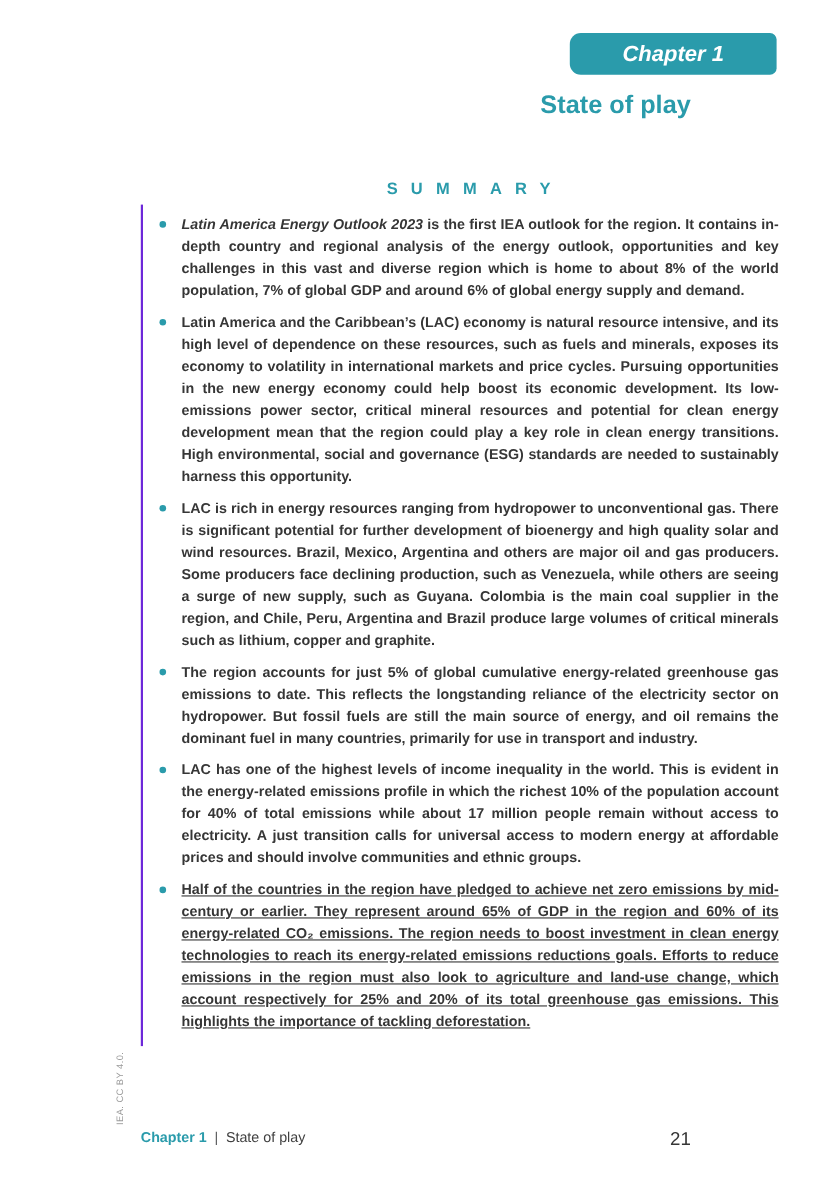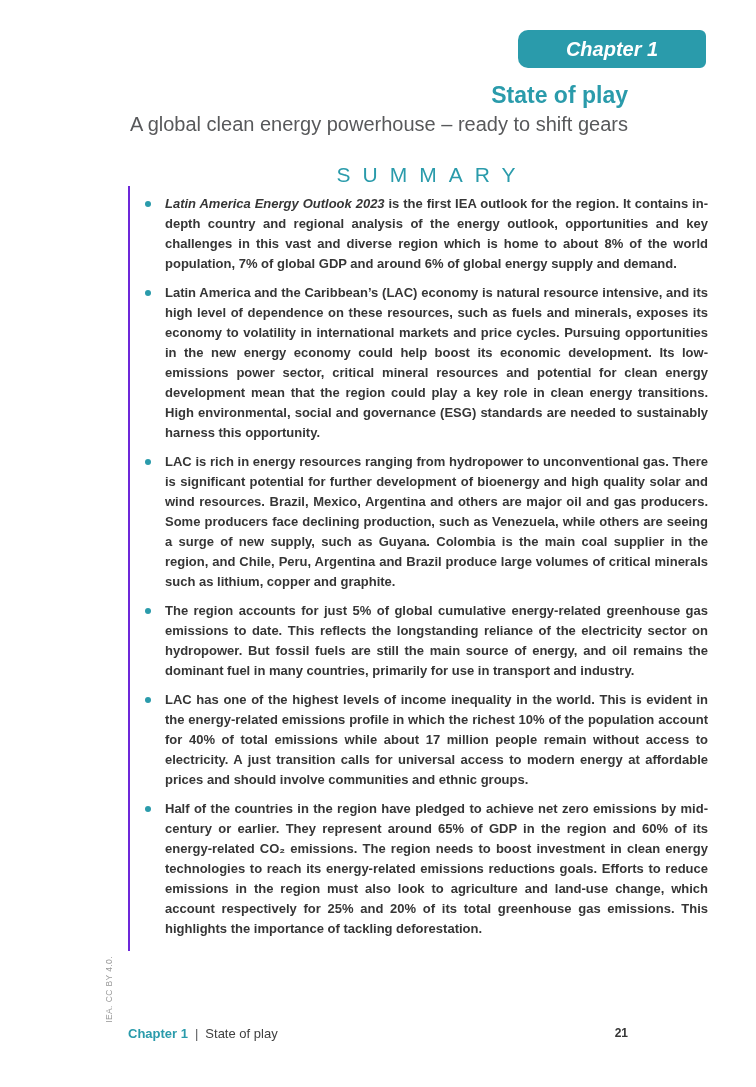--- a/index.html
+++ b/index.html
@@ -21,72 +21,71 @@
     position:absolute; top:82px; right:80px;
     color:#2a9bab; font-size:23px; font-weight:bold; white-space:nowrap;
   }
   .page-subtitle {
     position:absolute; top:113px; right:80px;
     color:#58595b; font-size:20px; font-weight:400; white-space:nowrap;
   }
   
   .summary-heading {
     position:absolute; top:163px; left:80px; width:596px;
-    text-align:center; color:#2a9bab; font-weight:normal; font-size:21px;
+    text-align:center; color:#2a9bab; font-weight:bold; font-size:15px;
     letter-spacing:12px; text-indent:12px;
   }
   
   .summary-box {
     position:absolute; top:186px; left:80px; width:596px;
     border-left:2px solid #6d28d9;
     padding:8px 16px 12px 0;
   }
   .bullet-list { list-style:none; }
   .bullet-item {
     position:relative; padding-left:35px; margin-bottom:9px;
     text-align:justify; font-size:13px; line-height:20px;
     color:#363636; font-weight:600;
   }
-  .bullet-item:last-child { margin-bottom:0; }
+  .bullet-item:last-child { margin-bottom:0;text-decoration:underline; }
   .bullet-dot {
     position:absolute; left:15px; top:7px; width:6px; height:6px;
     border-radius:50%; background:#2a9bab;
   }
   .bullet-lead { font-style:italic; }
   
   .footer-left {
     position:absolute; left:80px; top:1026px; font-size:13px; color:#404040;
     white-space:nowrap;
     text-align:right;
   }
   .footer-chapter { color:#2a9bab; font-weight:bold; }
   .footer-separator { color:#58595b; margin:0 7px; font-weight:400; }
   .footer-section { color:#404040; font-weight:400; }
   .page-number {
-    position:absolute; right:80px; top:1026px; font-size:12px;
-    font-weight:bold; color:#363636;
+    position:absolute; right:80px; top:1026px; font-size:17px;
+    font-weight:normal; color:#363636;
   }
   .license-note {
     position:absolute; left:56px; top:956px;
     font-size:8.5px; color:#9a9a9a; letter-spacing:0.4px;
     writing-mode:vertical-rl; transform:rotate(180deg);
     white-space:nowrap;
   }
 </style>
 </head>
 <body>
 
 <div class="page">
 
   <div class="chapter-badge">
     <span>Chapter 1</span>
   </div>
 
   <h1 class="page-title">State of play</h1>
-  <h2 class="page-subtitle">A global clean energy powerhouse – ready to shift gears</h2>
 
   <div class="summary-heading">SUMMARY</div>
 
   <div class="summary-box">
     <ul class="bullet-list">
 
       <li class="bullet-item">
         <span class="bullet-dot"></span>
         <span class="bullet-lead">Latin America Energy Outlook 2023</span><span> is the first IEA outlook for the region. It contains in-depth country and regional analysis of the energy outlook, opportunities and key challenges in this vast and diverse region which is home to about 8% of the world population, 7% of global GDP and around 6% of global energy supply and demand.</span>
       </li>

